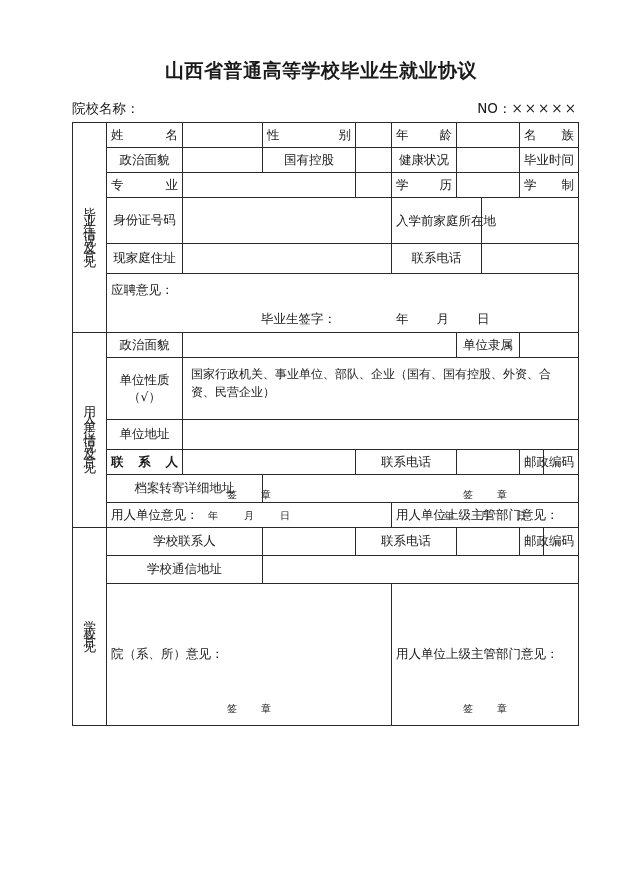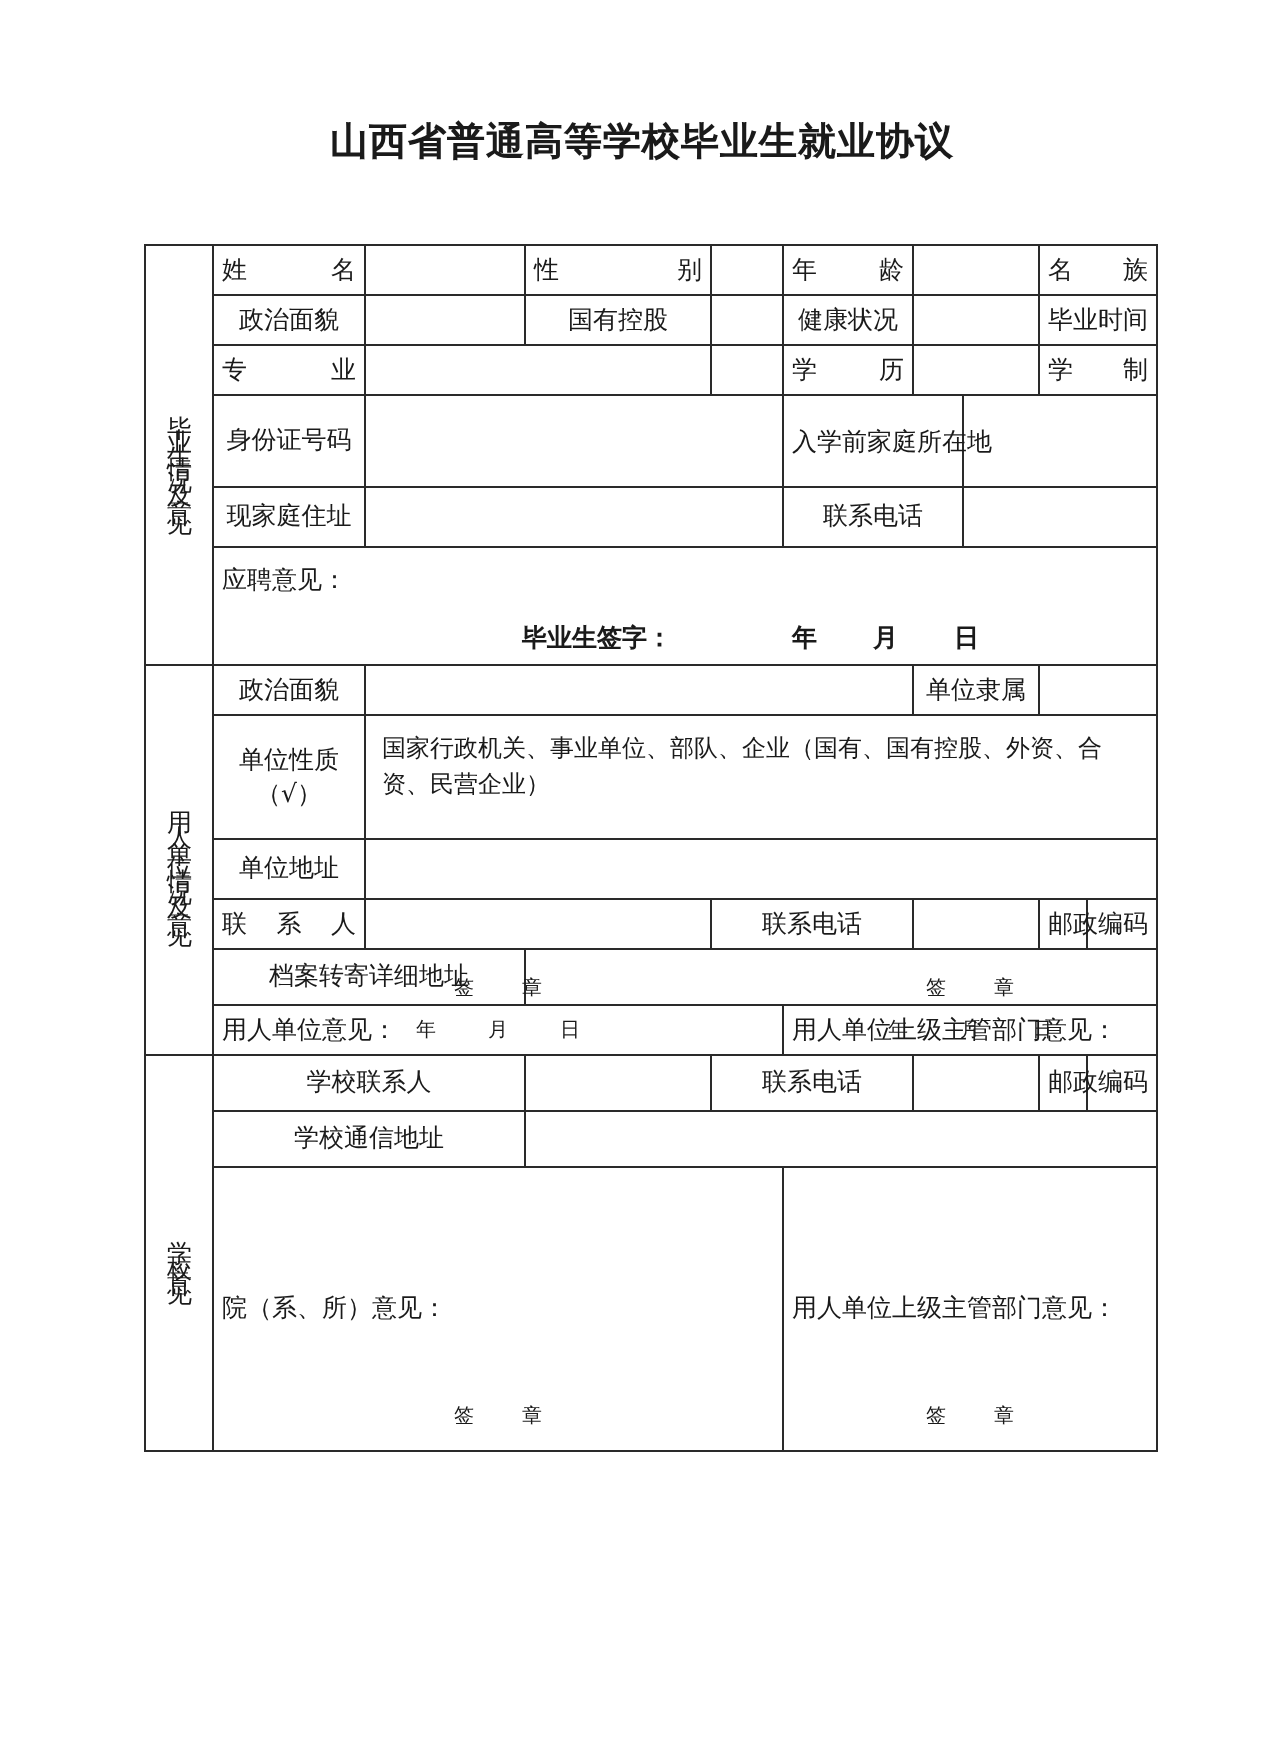--- a/index.html
+++ b/index.html
@@ -63,21 +63,21 @@
     font-size: 12.5px;
     display: inline-block;
     line-height: 1;
     margin: 0 auto;
   }
   td.lbl {
     text-align: center;
     white-space: nowrap;
   }
   .spread2 { display: inline-block; width: 100%; text-align: justify; text-align-last: justify; }
-  .spread3 { display: inline-block; width: 100%; text-align: justify; text-align-last: justify; }
+  .spread3 { display: inline-block; width: 100%; text-align: justify; text-align-last: justify; font-weight: bold; }
   td.field { background: #fff; }
   td.topleft { vertical-align: top; padding-top: 3px; text-align: left; }
 
   .nature-wrap { padding: 2px 2px 2px 4px; font-size: 12px; line-height: 1.5; }
   .nature-label { text-align: center; line-height: 1.3; font-size: 12.5px; }
 
   .opinion-cell {
     vertical-align: top;
     padding: 4px 6px 3px 6px;
     height: 118px;
@@ -94,37 +94,42 @@
   .date-line { letter-spacing: 0; margin-top: 38px; }
   .date-line span { display: inline-block; }
   .d-y { margin-right: 26px; }
   .d-m { margin-right: 26px; }
 
   .grad-sign-cell {
     vertical-align: bottom;
     padding-bottom: 5px;
     height: 78px;
     text-align: left;
-    font-weight: bold;
   }
   .grad-sign-inner {
     padding-left: 150px;
     font-size: 12.5px;
     white-space: nowrap;
   }
   .grad-sign-inner .gap { display: inline-block; width: 60px; }
   .grad-sign-inner .dgap { display: inline-block; width: 28px; }
 </style>
 </head>
 <body>
 
 <div class="page">
 
   <div class="title">山西省普通高等学校毕业生就业协议</div>
 
+  <div class="hdr-row">
+    <span class="hdr-left">院校名称：</span>
+    <span class="hdr-right">
+      <span>NO：</span><span class="no-x">×××××</span>
+    </span>
+  </div>
 
   <table class="form">
     <colgroup>
       <col style="width:34px">
       <col style="width:76px">
       <col style="width:80px">
       <col style="width:30px">
       <col style="width:63px">
       <col style="width:36px">
       <col style="width:65px">

